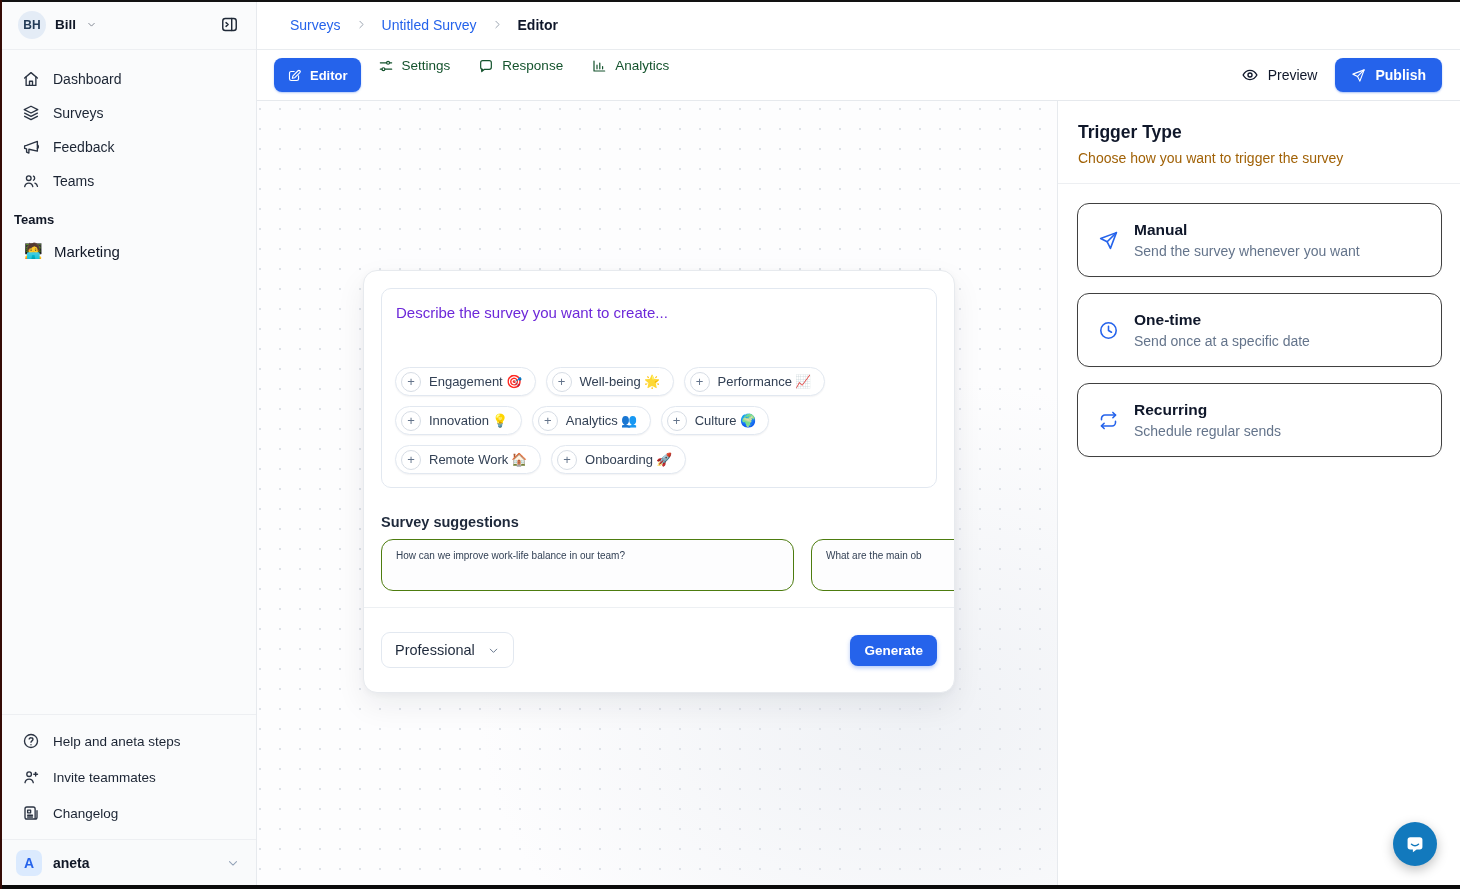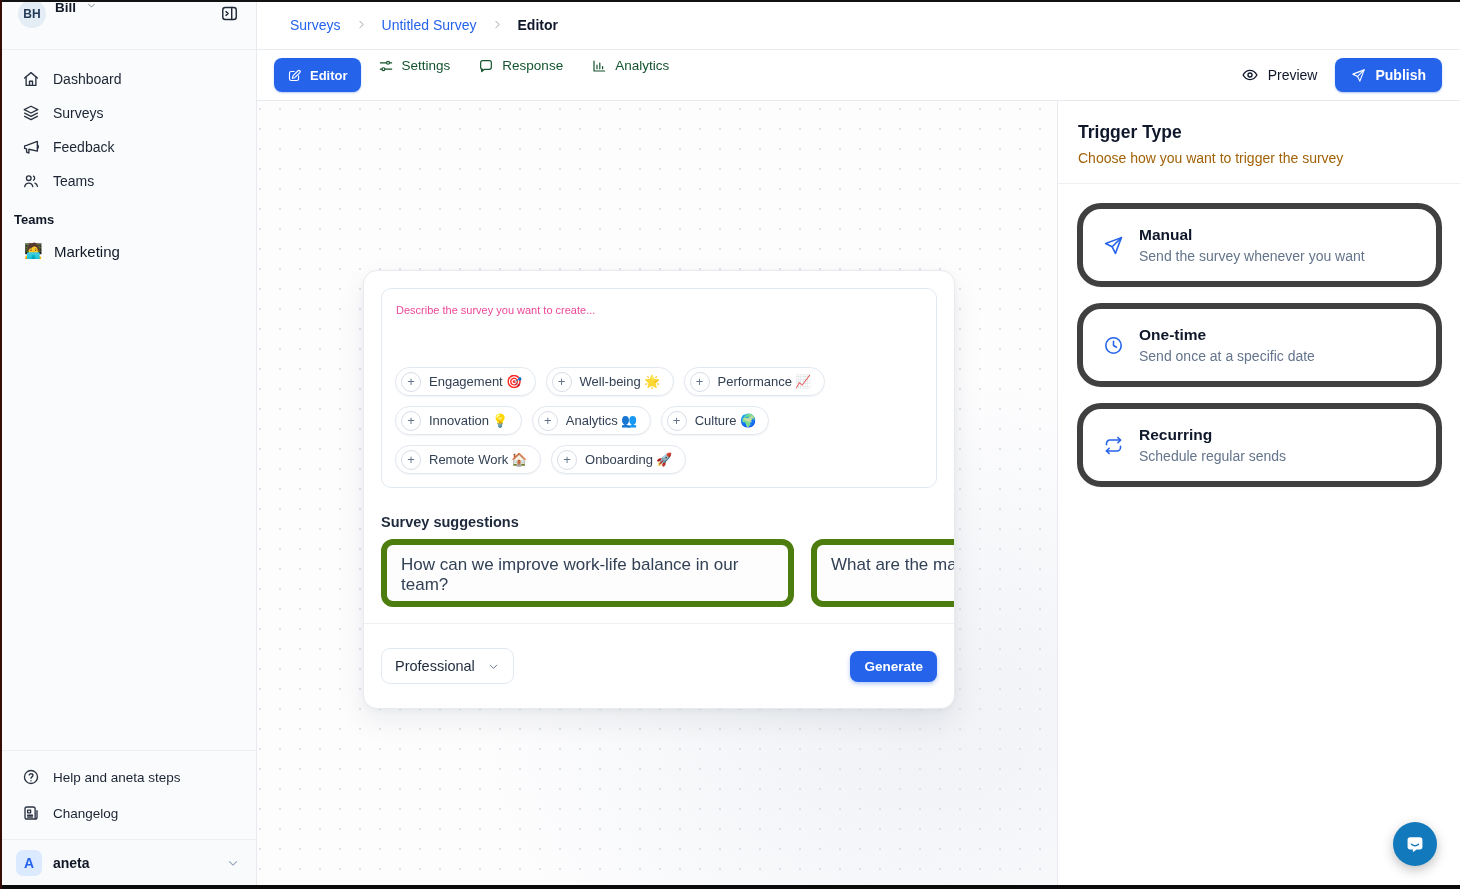--- a/index.html
+++ b/index.html
@@ -19,21 +19,21 @@
   .edge-left   { position:absolute; left:0; top:0; width:2px; height:889px; background:#350c06; z-index:61; }
   .edge-bottom { position:absolute; left:0; top:885px; width:100%; height:4px; background:#0b0b0b; z-index:60; }
 
   
   .sidebar {
     position:absolute; left:0; top:0; width:257px; height:885px;
     background:#fafbfc; border-right:1px solid #e7eaee;
     display:flex; flex-direction:column; z-index:5;
   }
   .sb-header {
-    height:50px; flex:0 0 auto; display:flex; align-items:flex-start;
+    height:50px; flex:0 0 auto; display:flex; align-items:center;
     padding:0 14px 0 18px; border-bottom:1px solid #edeff2; gap:9px;
   }
   .ws-avatar {
     width:28px; height:28px; border-radius:50%; background:#e4ecf6;
     color:#233b57; font-size:12px; font-weight:700;
     display:flex; align-items:center; justify-content:center; flex:0 0 auto;
   }
   .ws-name { font-size:13.5px; font-weight:700; color:#111827; }
   .ws-caret { color:#6b7280; margin-left:1px; }
   .sb-toggle {
@@ -119,38 +119,38 @@
   .composer-card {
     position:absolute; left:106px; top:169px; width:592px;
     background:#ffffff; border:1px solid #e7eaee; border-radius:14px;
     box-shadow:0 12px 30px rgba(15,23,42,.07), 0 2px 6px rgba(15,23,42,.04);
     overflow:hidden;
   }
   .prompt-box {
     margin:17px 17px 0; height:200px; border:1px solid #e2e8f0; border-radius:10px;
     background:#fff; display:flex; flex-direction:column; justify-content:space-between;
   }
-  .prompt-placeholder { padding:15px 14px 0; font-size:11px; color:#ec4899; }
+  .prompt-placeholder { padding:15px 14px 0; font-size:15px; color:#6d28d9; }
   .prompt-chips { display:flex; flex-wrap:wrap; gap:10px; padding:0 13px 13px; }
   .chip {
     height:29px; display:flex; align-items:center; gap:8px; padding:0 12px 0 5px;
     background:#fff; border:1px solid #e2e8f0; border-radius:15px;
     font-size:13px; color:#334155; font-family:inherit; cursor:pointer; white-space:nowrap;
     box-shadow:0 1px 1.5px rgba(15,23,42,.05);
   }
   .chip .plus {
     width:20px; height:20px; border:1px solid #d7dde5; border-radius:50%;
     display:flex; align-items:center; justify-content:center; color:#64748b;
     font-size:13px; line-height:1; flex:0 0 auto;
   }
   .sugg-title { margin:26px 17px 0; font-size:14.5px; font-weight:600; color:#1e293b; }
   .sugg-row { display:flex; gap:17px; margin:9px 0 16px 17px; overflow:hidden; }
   .sugg-card {
-    flex:0 0 auto; height:68px; border:6px solid #4d7c0f; border-radius:12px;
-    background:#fdfdfe; padding:10px 14px; font-size:17px; color:#334155;
+    flex:0 0 auto; height:52px; border:1px solid #4d7c0f; border-radius:12px;
+    background:#fdfdfe; padding:10px 14px; font-size:10px; color:#334155;
     cursor:pointer; overflow:hidden; white-space:nowrap;
   }
   .sugg-card.first { width:413px; white-space:normal; }
   .sugg-card.second { width:280px; }
   .composer-footer {
     border-top:1px solid #edf0f3; padding:24px 17px; display:flex; align-items:center;
   }
   .tone-select {
     height:36px; min-width:128px; display:flex; align-items:center; justify-content:space-between; gap:12px;
     padding:0 13px; border:1px solid #e2e8f0; border-radius:9px; background:#fff;
@@ -166,21 +166,21 @@
   
   .trigger-panel {
     position:absolute; left:1057px; top:101px; width:403px; height:784px;
     background:#fff; border-left:1px solid #e7eaee; z-index:3;
   }
   .tp-header { padding:21px 20px 17px; border-bottom:1px solid #edeff2; }
   .tp-title { font-size:17.5px; font-weight:700; color:#0f172a; }
   .tp-sub { margin-top:7px; font-size:14px; color:#a16207; }
   .tp-options { padding:19px 18px 0 19px; }
   .tp-card {
-    border:6px solid #404040; border-radius:24px; background:#fff;
+    border:1px solid #404040; border-radius:12px; background:#fff;
     padding:17px 20px; display:flex; gap:15px; margin-bottom:16px; cursor:pointer;
     box-shadow:0 1px 2px rgba(15,23,42,.03);
   }
   .tp-ic { color:#2563eb; flex:0 0 auto; margin-top:9px; }
   .tp-card-title { font-size:15.5px; font-weight:700; color:#0f172a; }
   .tp-card-desc { margin-top:4px; font-size:14px; color:#64748b; }
 
   
   .chat-launcher {
     position:absolute; left:1393px; top:822px; width:44px; height:44px; border-radius:50%;
@@ -270,20 +270,31 @@
   <div class="sb-footer">
     <div class="sb-item">
       <span class="ic">
         <svg width="18" height="18" viewBox="0 0 24 24" class="stroke-ic">
             <circle cx="12" cy="12" r="8.7"></circle>
             <path d="M9.5 9.3A2.6 2.6 0 0112 7.7c1.4 0 2.6 1 2.6 2.3 0 1.7-2.6 1.9-2.6 3.6"></path>
             <path d="M12 16.9v.1"></path>
           </svg>
       </span>
       <span>Help and aneta steps</span>
+    </div>
+    <div class="sb-item">
+      <span class="ic">
+        <svg width="18" height="18" viewBox="0 0 24 24" class="stroke-ic">
+            <circle cx="9.5" cy="8.2" r="3.1"></circle>
+            <path d="M4 19.6c.6-2.9 2.8-4.7 5.5-4.7s4.9 1.8 5.5 4.7"></path>
+            <path d="M18.2 5.8v5"></path>
+            <path d="M15.7 8.3h5"></path>
+          </svg>
+      </span>
+      <span>Invite teammates</span>
     </div>
     <div class="sb-item">
       <span class="ic">
         <svg width="18" height="18" viewBox="0 0 24 24" class="stroke-ic">
             <path d="M17.5 20h-11A2.5 2.5 0 014 17.5v-11A2.5 2.5 0 016.5 4H15a2.5 2.5 0 012.5 2.5V20zm0 0a2.5 2.5 0 002.5-2.5V9"></path>
             <path d="M7.5 8.2h4v3.6h-4z"></path>
             <path d="M7.5 15h6.5M7.5 17.3h6.5"></path>
           </svg>
       </span>
       <span>Changelog</span>

